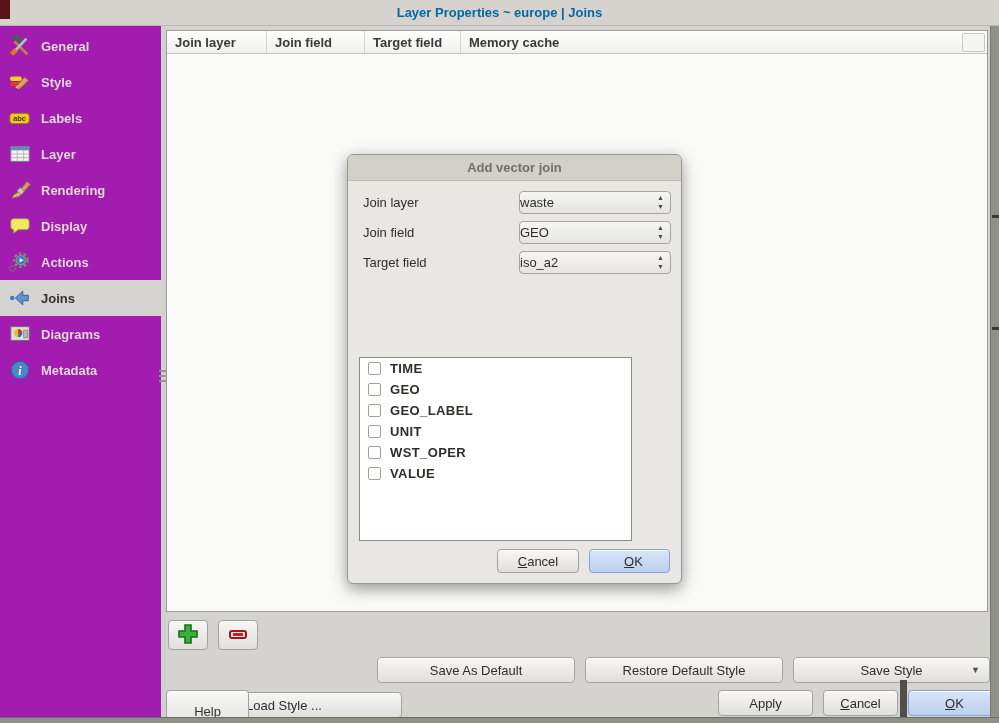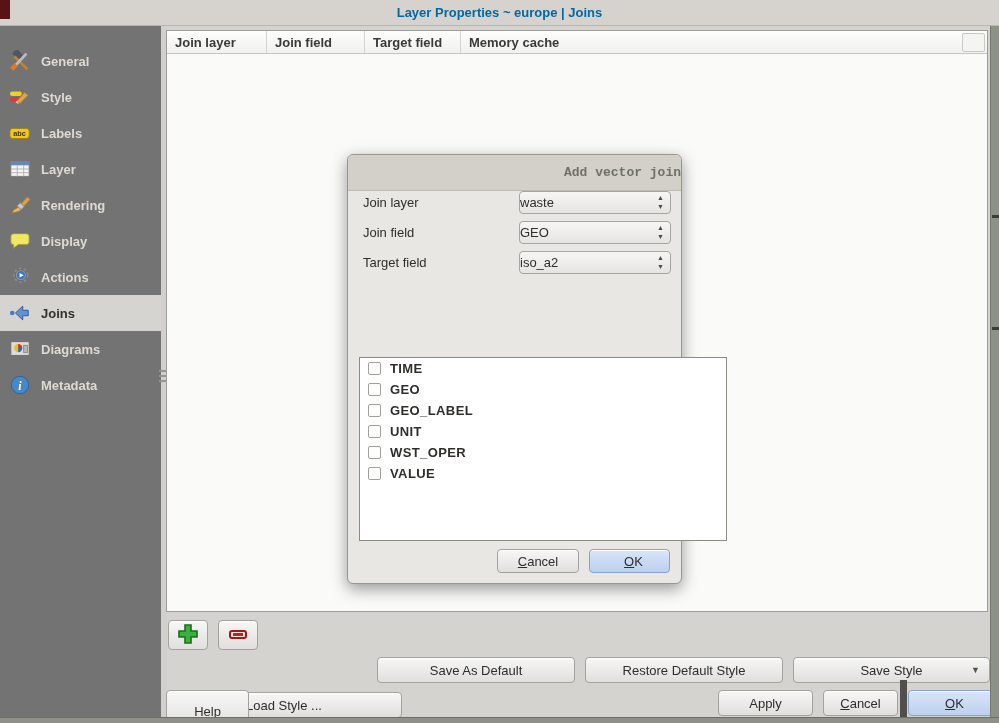--- a/index.html
+++ b/index.html
@@ -17,21 +17,21 @@
     display:flex; align-items:center; justify-content:center;
   }
   .titlebar .title-text { color:#0369a1; font-weight:bold; font-size:13px; }
   .corner-red { position:absolute; left:0; top:0; width:10px; height:19px; background:#581414; }
   .right-strip { position:absolute; left:990px; top:26px; width:9px; height:697px; background:#8d9187; border-left:1px solid #75796f; }
   .right-strip .tick { position:absolute; left:1px; width:7px; height:3px; background:#3a3a38; }
   .bottom-strip { position:absolute; left:0; top:717px; width:999px; height:6px; background:#8d9187; border-top:1px solid #6a6e66; }
   .dark-band { position:absolute; left:900px; top:680px; width:7px; height:43px; background:#504f4b; }
 
   
-  .sidebar { position:absolute; left:0; top:26px; width:161px; height:691px; background:#737373; padding-top:17px; }
+  .sidebar { position:absolute; left:0; top:26px; width:161px; height:691px; background:#a21caf; padding-top:2px; }
   .side-item {
     height:36px; display:flex; align-items:center; gap:9px; padding-left:8px;
     color:#dedad2; font-weight:bold; cursor:default;
   }
   .side-item.selected { background:#d6d4d0; color:#33322f; }
   .side-icon { width:24px; height:24px; display:inline-flex; align-items:center; justify-content:center; flex:0 0 24px; }
   .splitter { position:absolute; left:161px; top:26px; width:6px; height:691px; background:#d2d0cc; }
   .grip { position:absolute; left:-2px; top:344px; width:9px; height:14px;
           background:repeating-linear-gradient(#96948e 0 2px, rgba(0,0,0,0) 2px 5px); }
 
@@ -74,23 +74,23 @@
   .btn-cancel-main { left:823px; top:690px; width:75px; height:26px; }
   .btn-ok-main { left:908px; top:690px; width:85px; height:26px; }
 
   
   .modal {
     position:absolute; left:347px; top:154px; width:335px; height:430px;
     background:#e9e7e3; border:1px solid #98968f; border-radius:6px;
     box-shadow:0 5px 16px rgba(0,0,0,0.40);
   }
   .modal-titlebar {
-    position:absolute; left:0; top:0; right:0; height:36px;
+    position:absolute; left:0; top:0; right:0; height:26px;
     background:#d3d0ca; border-bottom:1px solid #bdbab4; border-radius:6px 6px 0 0;
-    display:flex; align-items:center; justify-content:flex-end;font-family:Liberation Mono, monospace;
+    display:flex; align-items:center; justify-content:center;
   }
   .modal-titlebar span { color:#70706a; font-weight:bold; }
   .frow { position:absolute; left:15px; height:23px; display:flex; align-items:center; }
   .frow-1 { top:36px; } .frow-2 { top:66px; } .frow-3 { top:96px; }
   .combo {
     position:absolute; left:171px; width:152px; height:23px;
     background:linear-gradient(#f6f6f4,#e5e4e1); border:1px solid #a6a5a0; border-radius:4px;
     display:flex; align-items:center; padding-left:0;
   }
   .combo-1 { top:36px; } .combo-2 { top:66px; } .combo-3 { top:96px; }
@@ -98,21 +98,21 @@
   .cbrow { position:absolute; left:17px; display:flex; align-items:center; gap:8px; height:18px; }
   .cb-1 { top:280px; } .cb-2 { top:306px; } .cb-3 { top:331px; }
   .checkbox {
     width:15px; height:15px; background:#ffffff; border:1px solid #a09f9a; border-radius:2px;
     position:relative; flex:0 0 15px;
   }
   .checkbox.checked::after {
     content:"✔"; position:absolute; left:0px; top:-2px; color:#1e56b0; font-size:14px; font-weight:bold;
   }
   .listbox {
-    position:absolute; left:11px; top:202px; width:368px; height:184px;
+    position:absolute; left:11px; top:202px; width:273px; height:184px;
     background:#ffffff; border:1px solid #8c8b86; overflow:hidden;
   }
   .list-item { display:flex; align-items:center; gap:9px; height:21px; padding-left:8px; }
   .list-item .checkbox { width:13px; height:13px; flex:0 0 13px; }
   .list-item span { font-weight:bold; letter-spacing:0.4px; }
   .btn-cancel-modal { left:149px; top:394px; width:82px; height:24px; }
   .btn-ok-modal { left:241px; top:394px; width:81px; height:24px; }
 </style>
 </head>
 <body>

